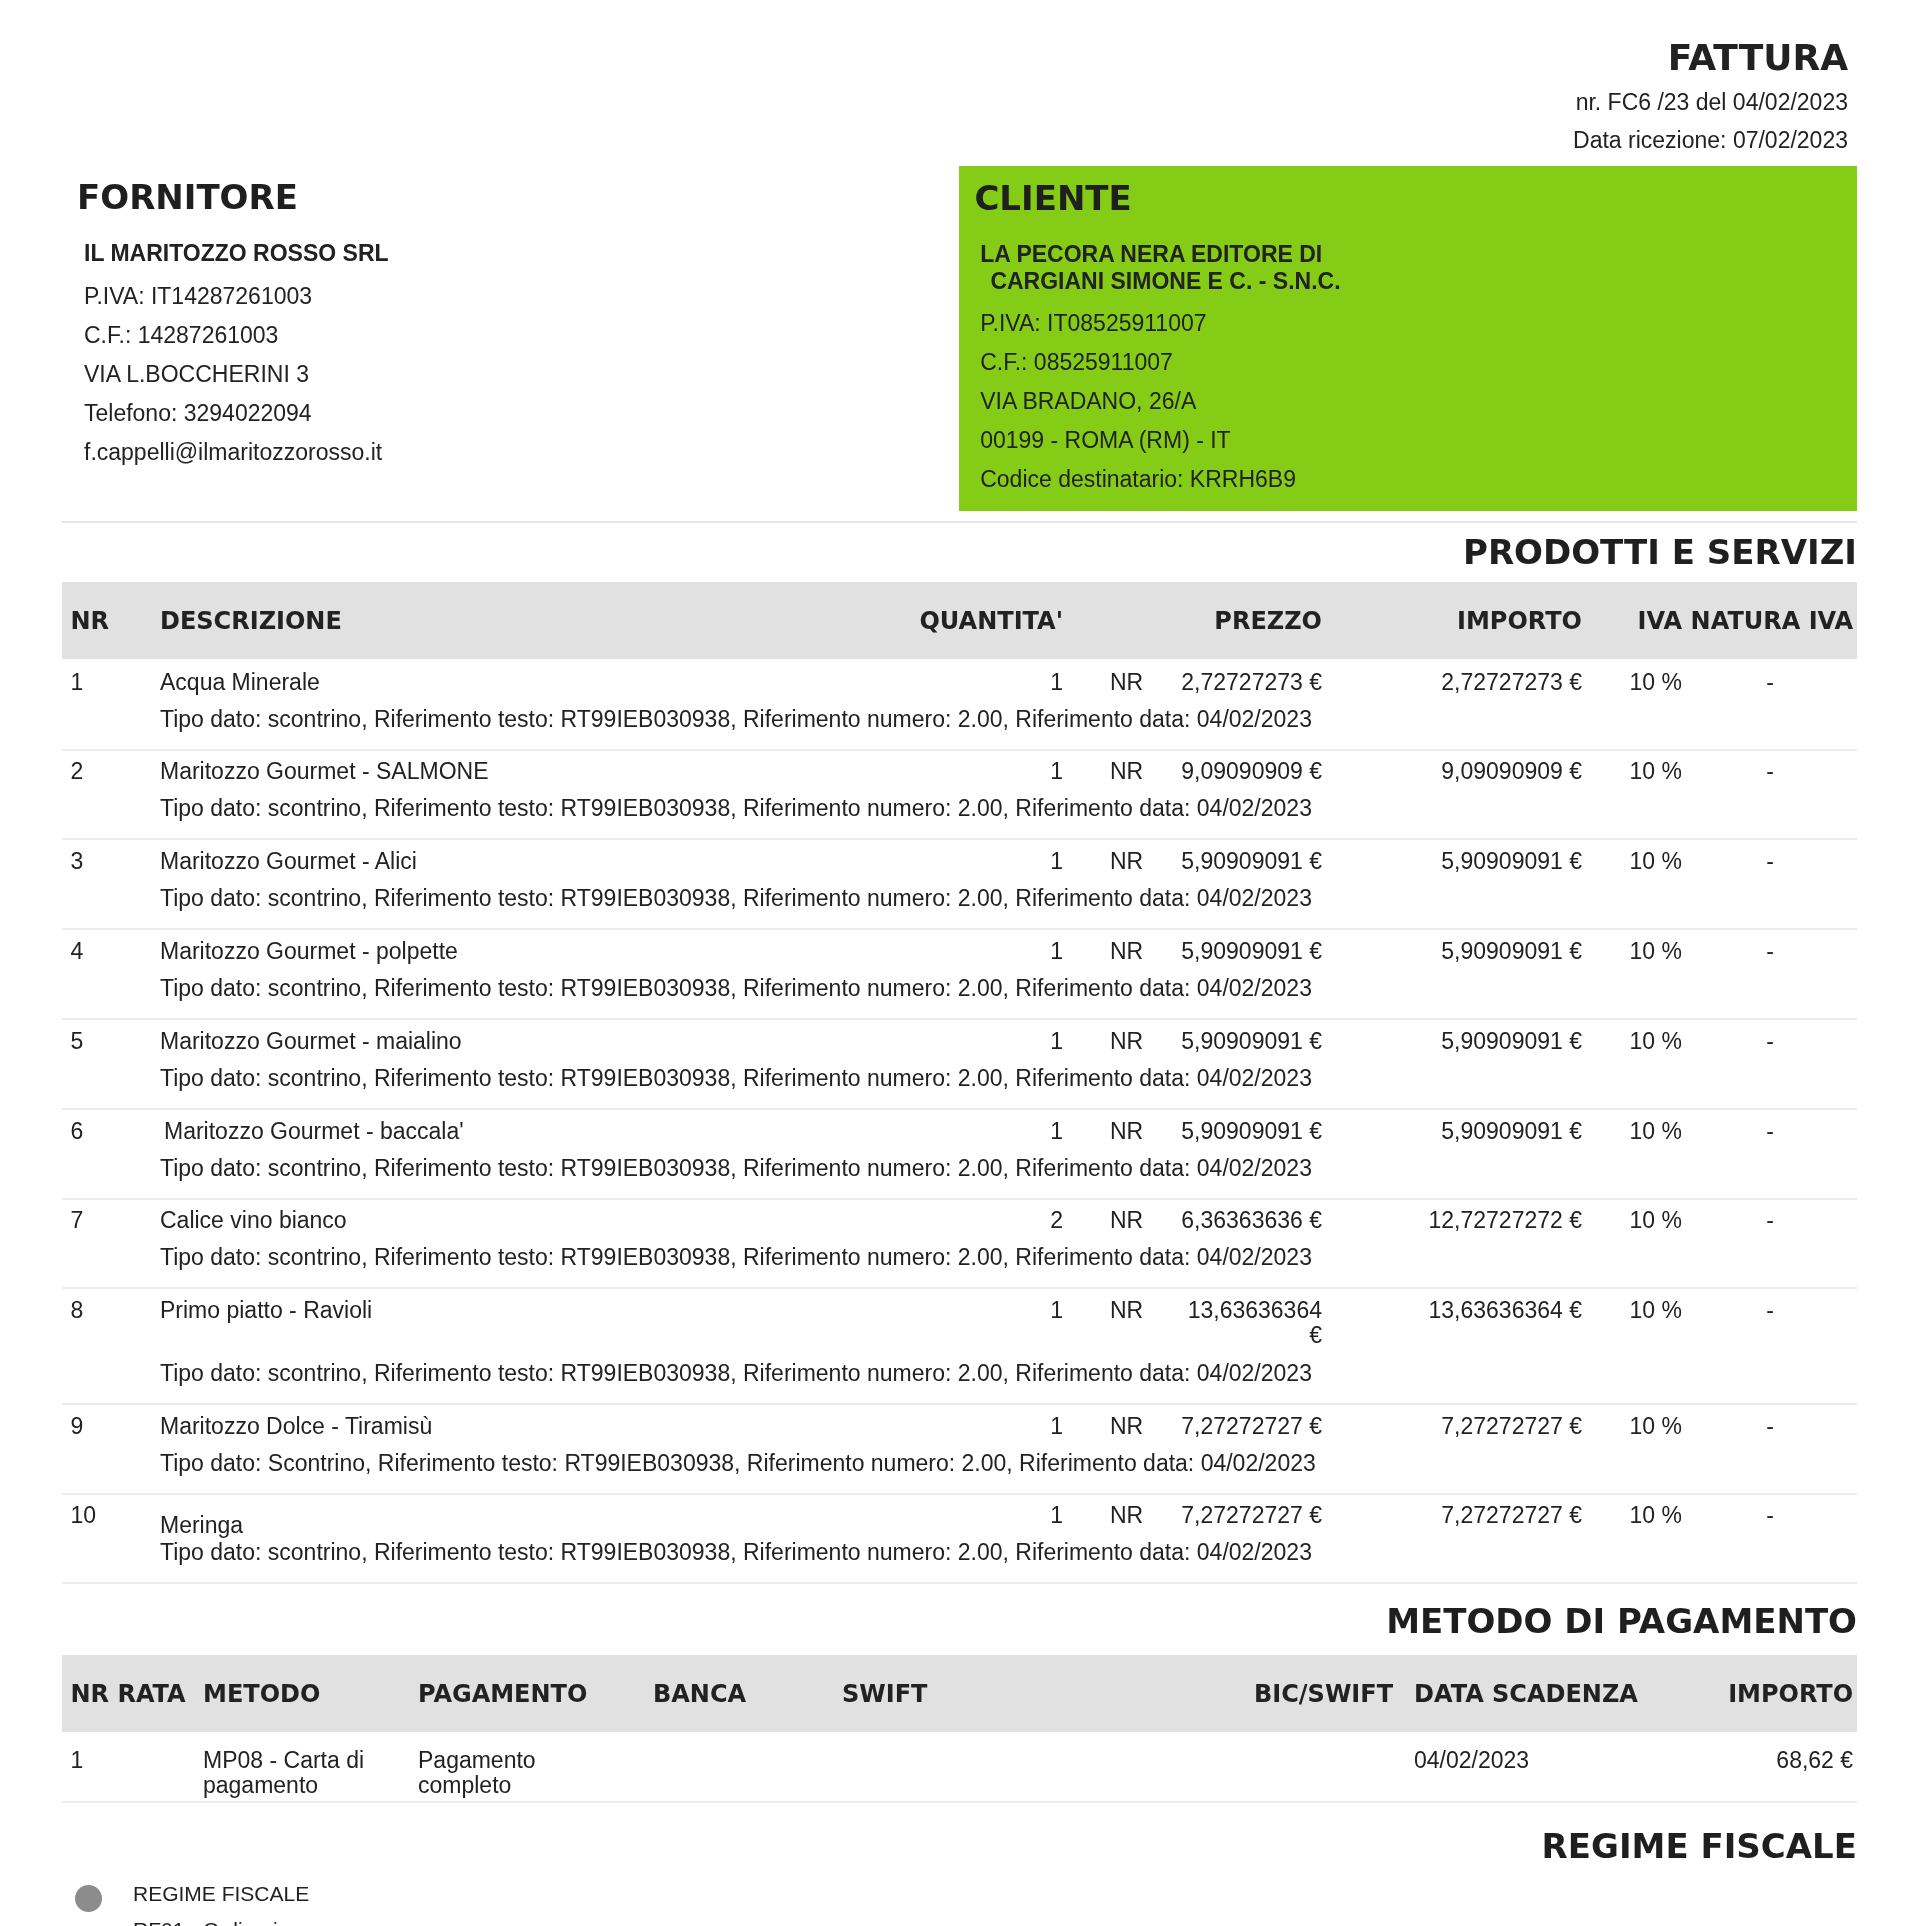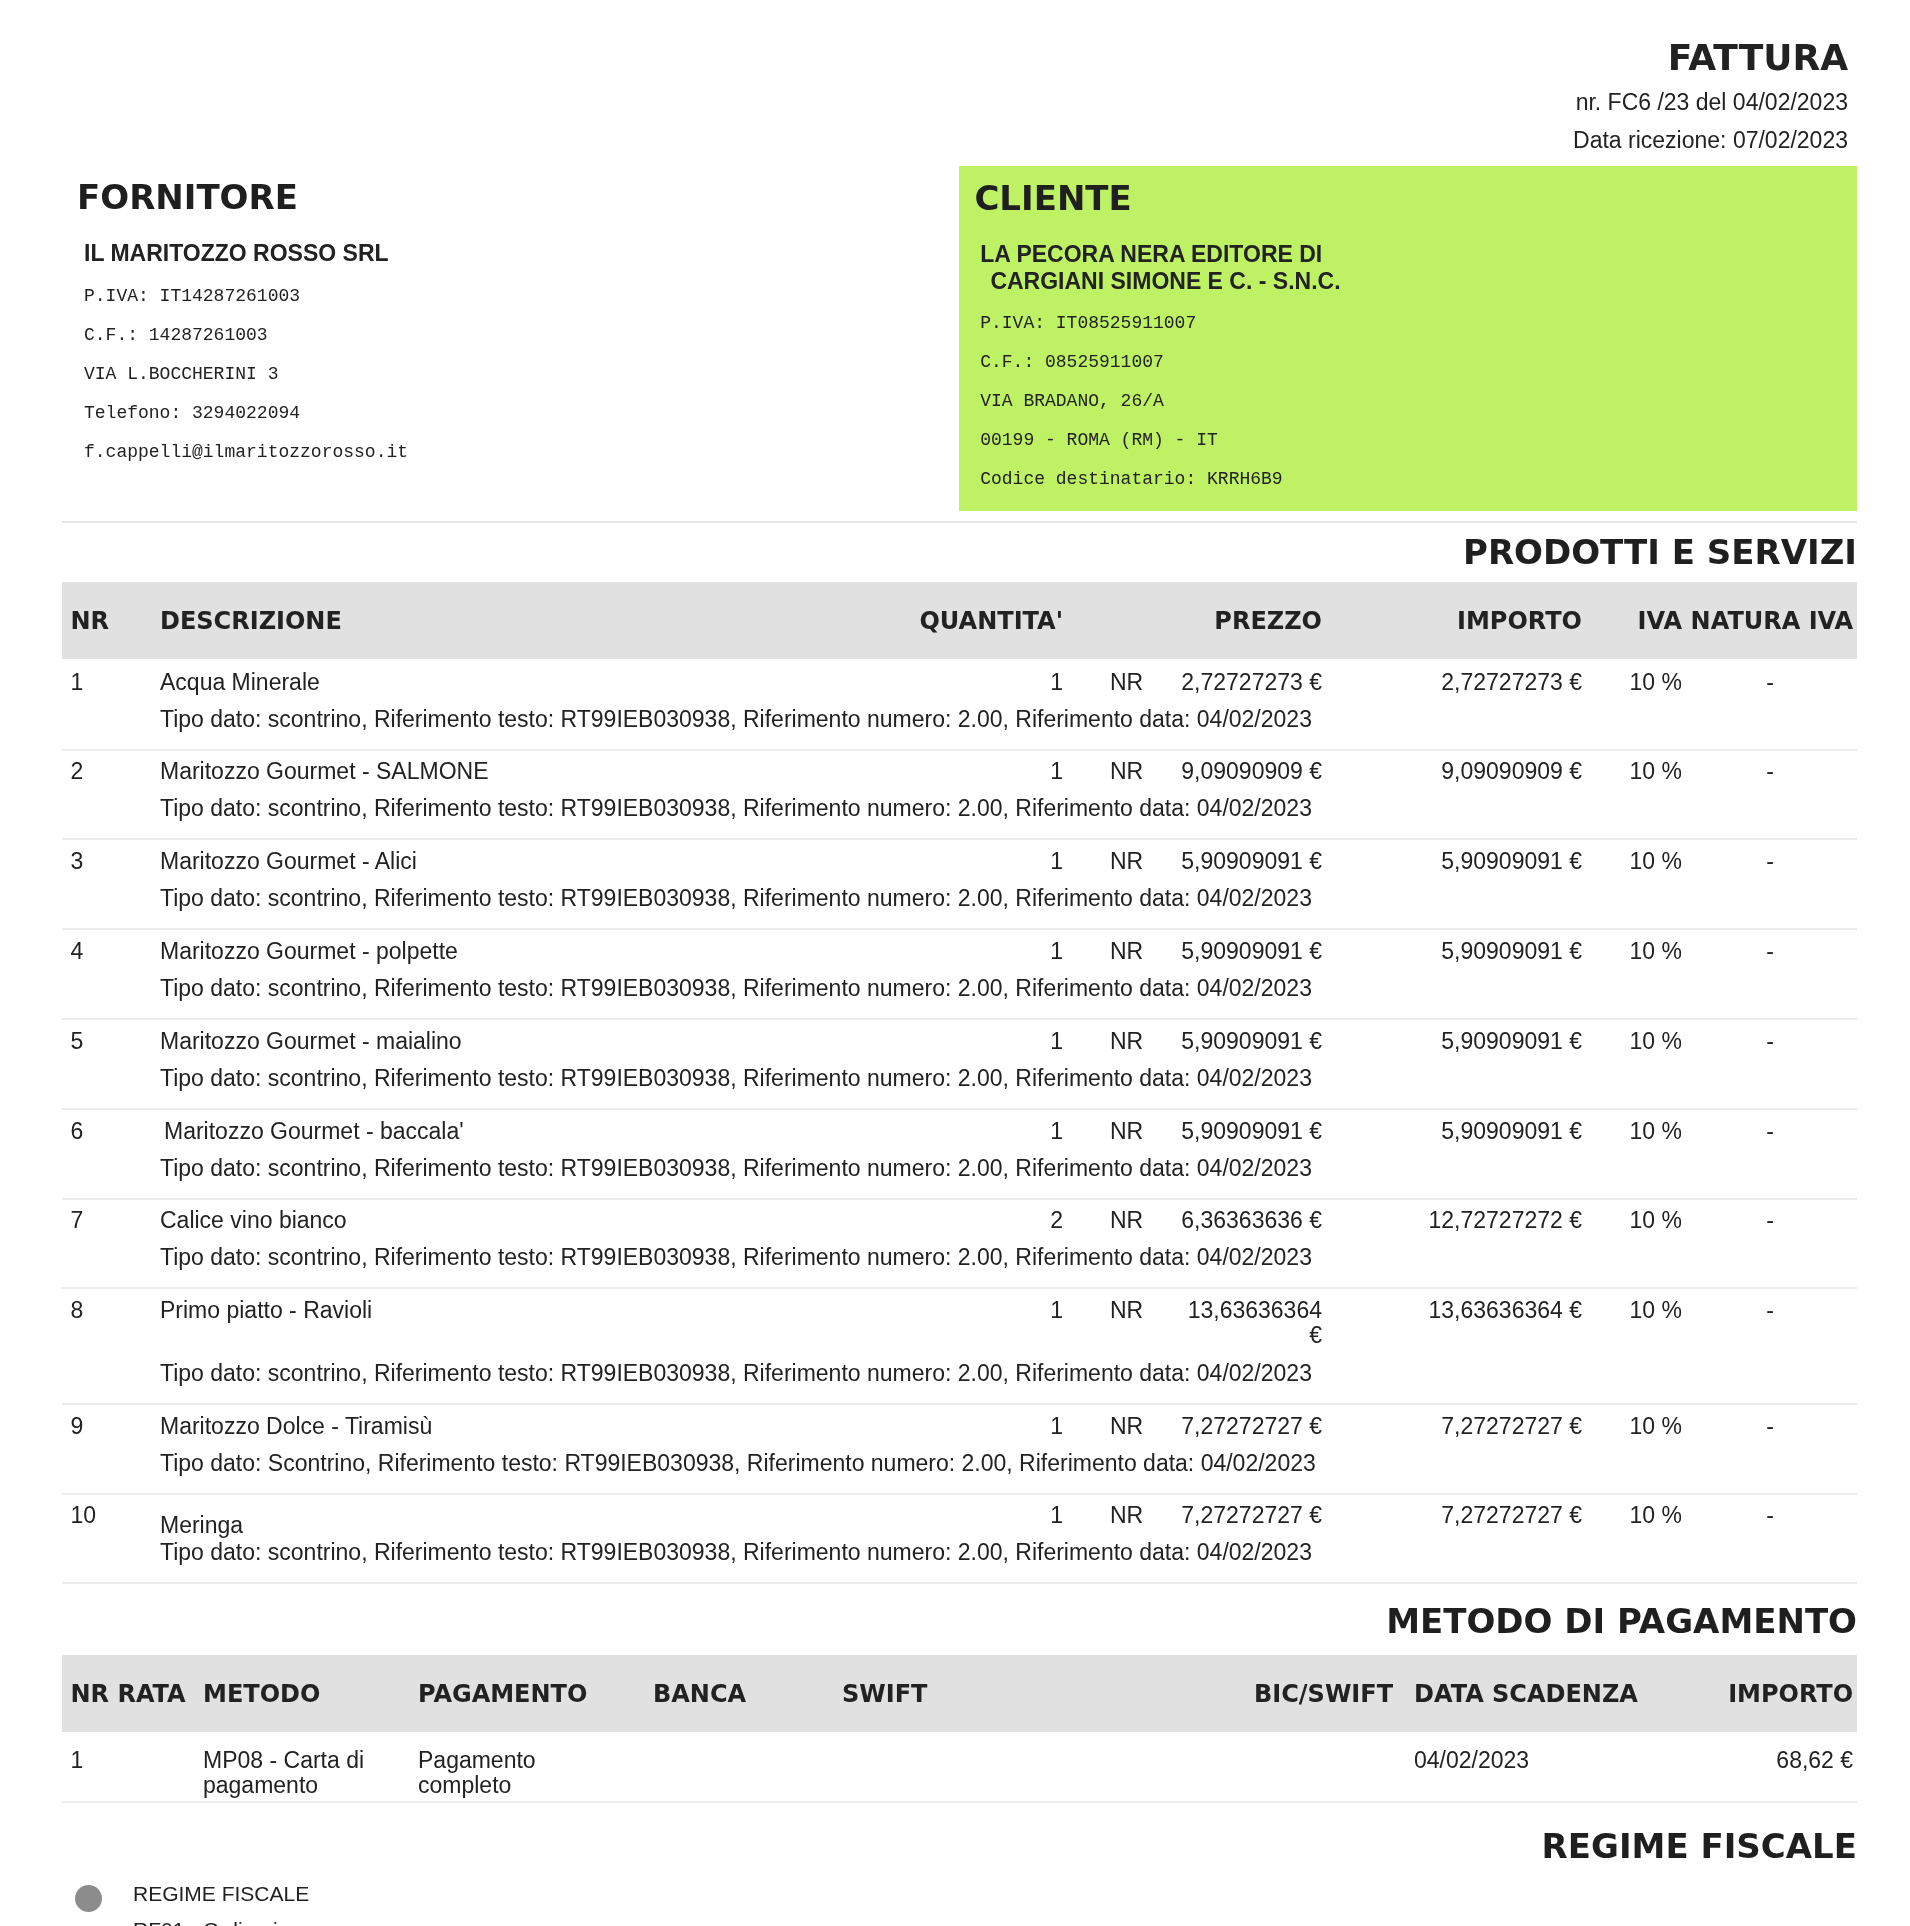--- a/index.html
+++ b/index.html
@@ -13,23 +13,23 @@
   .right { text-align: right; }
   .hr { position: absolute; height: 2.3px; background: #e6e6e6; }
 
   
   #doc-title { right: 62px; top: 37px; font-size: 36px; font-family: "DejaVu Sans", sans-serif; font-weight: bold; }
   #doc-number { right: 62px; top: 89px; }
   #doc-received { right: 62px; top: 127px; }
 
   
   #supplier { left: 77px; top: 177px; width: 847px; }
-  #client-box { left: 959px; top: 166px; width: 898px; height: 345px; background: #bef264; }
+  #client-box { left: 959px; top: 166px; width: 898px; height: 345px; background: #84cc16; }
   .party-title { font-size: 34px; margin-bottom: 23px; }
-  .party-lines div { font-size: 18px; line-height: 39px; font-family: Liberation Mono, monospace; }
+  .party-lines div { font-size: 23px; line-height: 39px; }
   .party-name { font-size: 23px; font-weight: bold; line-height: 27px; margin-bottom: 9.6px; }
 
   .section-title { position: absolute; left: 62px; width: 1795px; text-align: right; font-size: 34px; }
 
   
   .thead { position: absolute; left: 62px; width: 1795px; background: #e1e1e1; }
   .thead span { position: absolute; font-family: "DejaVu Sans", sans-serif; font-weight: bold; font-size: 24px; top: 50%; transform: translateY(-50%); color: #222; }
   .row { position: absolute; left: 62px; width: 1795px; border-bottom: 2.3px solid #ececec; }
   .row span { position: absolute; font-size: 23px; line-height: 26px; white-space: nowrap; }
   .row .note { left: 98px; }

